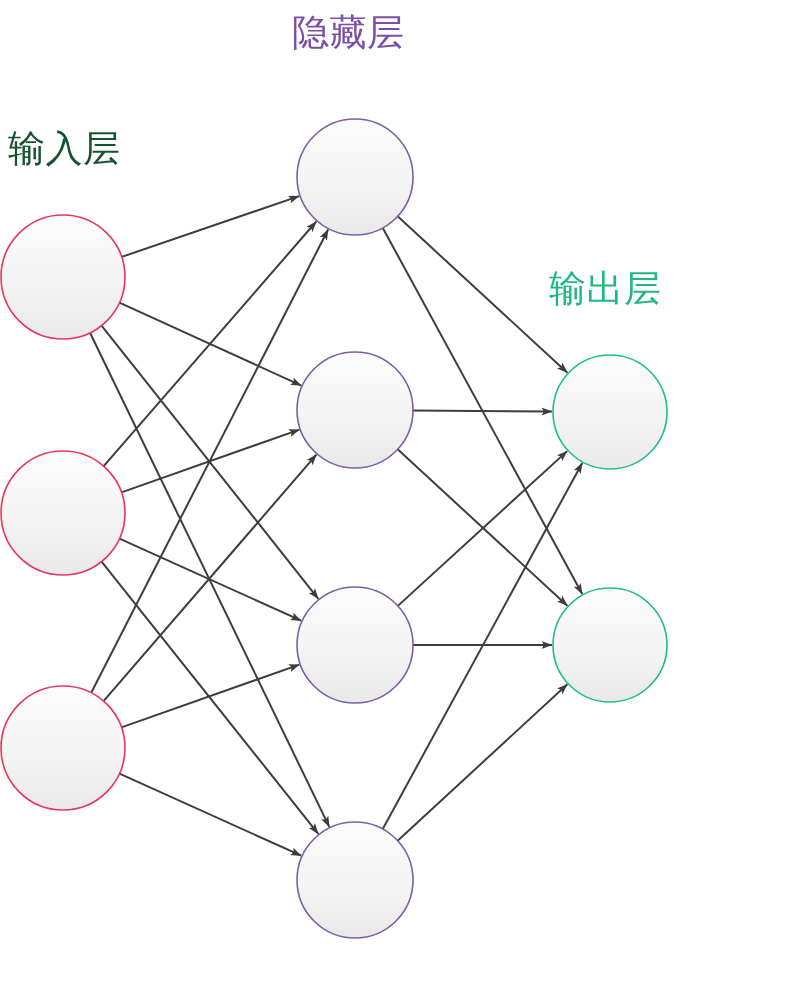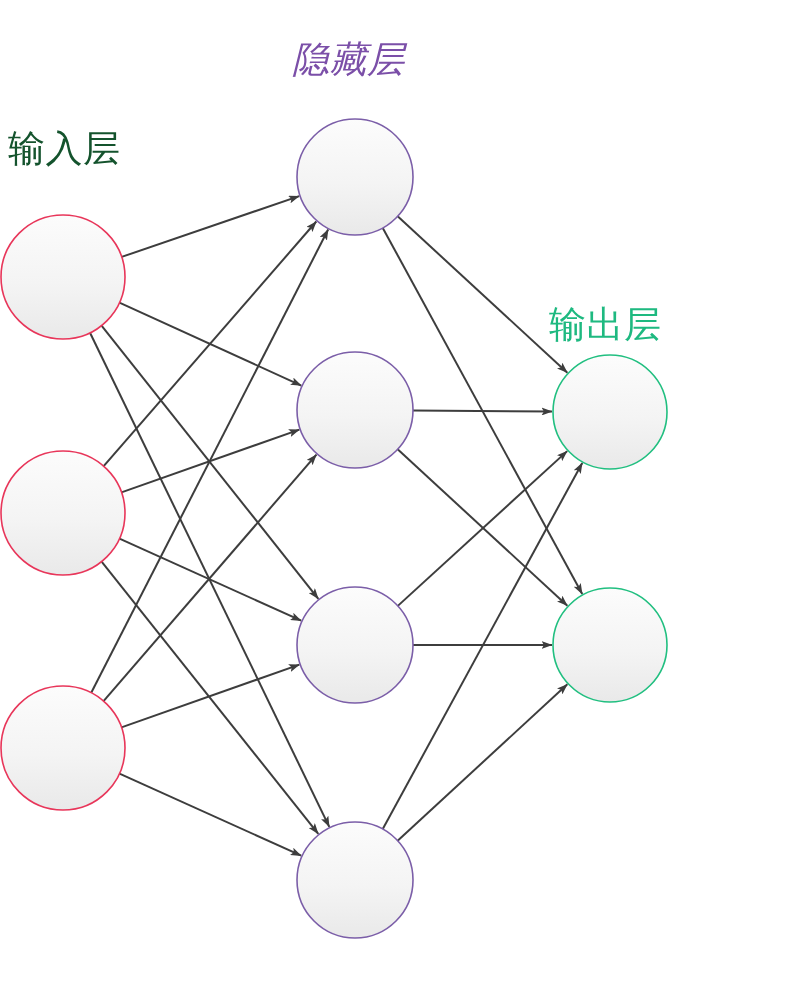--- a/index.html
+++ b/index.html
@@ -90,17 +90,17 @@
         <circle cx="355" cy="410" r="58" class="node-circle" stroke="#7b5ea8"></circle>
         <circle cx="355" cy="645" r="58" class="node-circle" stroke="#7b5ea8"></circle>
         <circle cx="355" cy="880" r="58" class="node-circle" stroke="#7b5ea8"></circle>
         <circle cx="610" cy="412" r="57" class="node-circle" stroke="#21bf80"></circle>
         <circle cx="610" cy="645" r="57" class="node-circle" stroke="#21bf80"></circle>
       </g>
   </svg>
 
   <div class="layer-label" id="label-input" style="left: 8px; top: 130px; color: #14532d;">输入层</div>
 
-  <div class="layer-label" id="label-hidden" style="left: 292px; top: 41px; color: rgb(123, 79, 168); font-style: italic;">隐藏层</div>
+  <div class="layer-label" id="label-hidden" style="left: 292px; top: 14px; color: rgb(123, 79, 168);">隐藏层</div>
 
-  <div class="layer-label" id="label-output" style="left: 549px; top: 270px; color: rgb(30, 185, 128); margin-top: 36px;">输出层</div>
+  <div class="layer-label" id="label-output" style="left: 549px; top: 270px; color: rgb(30, 185, 128);">输出层</div>
 
 </div>
 
 </body></html>

